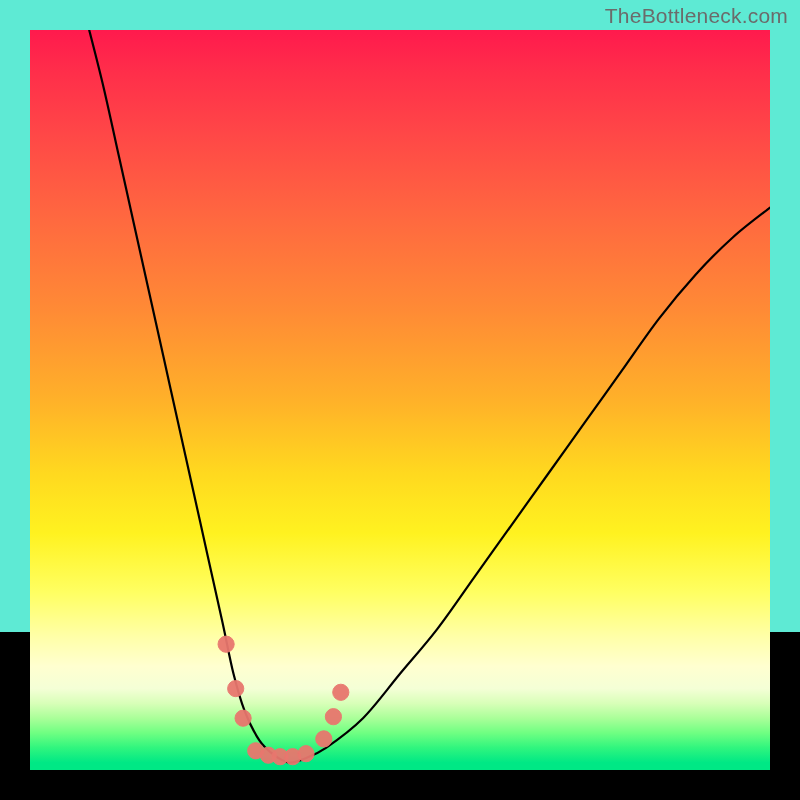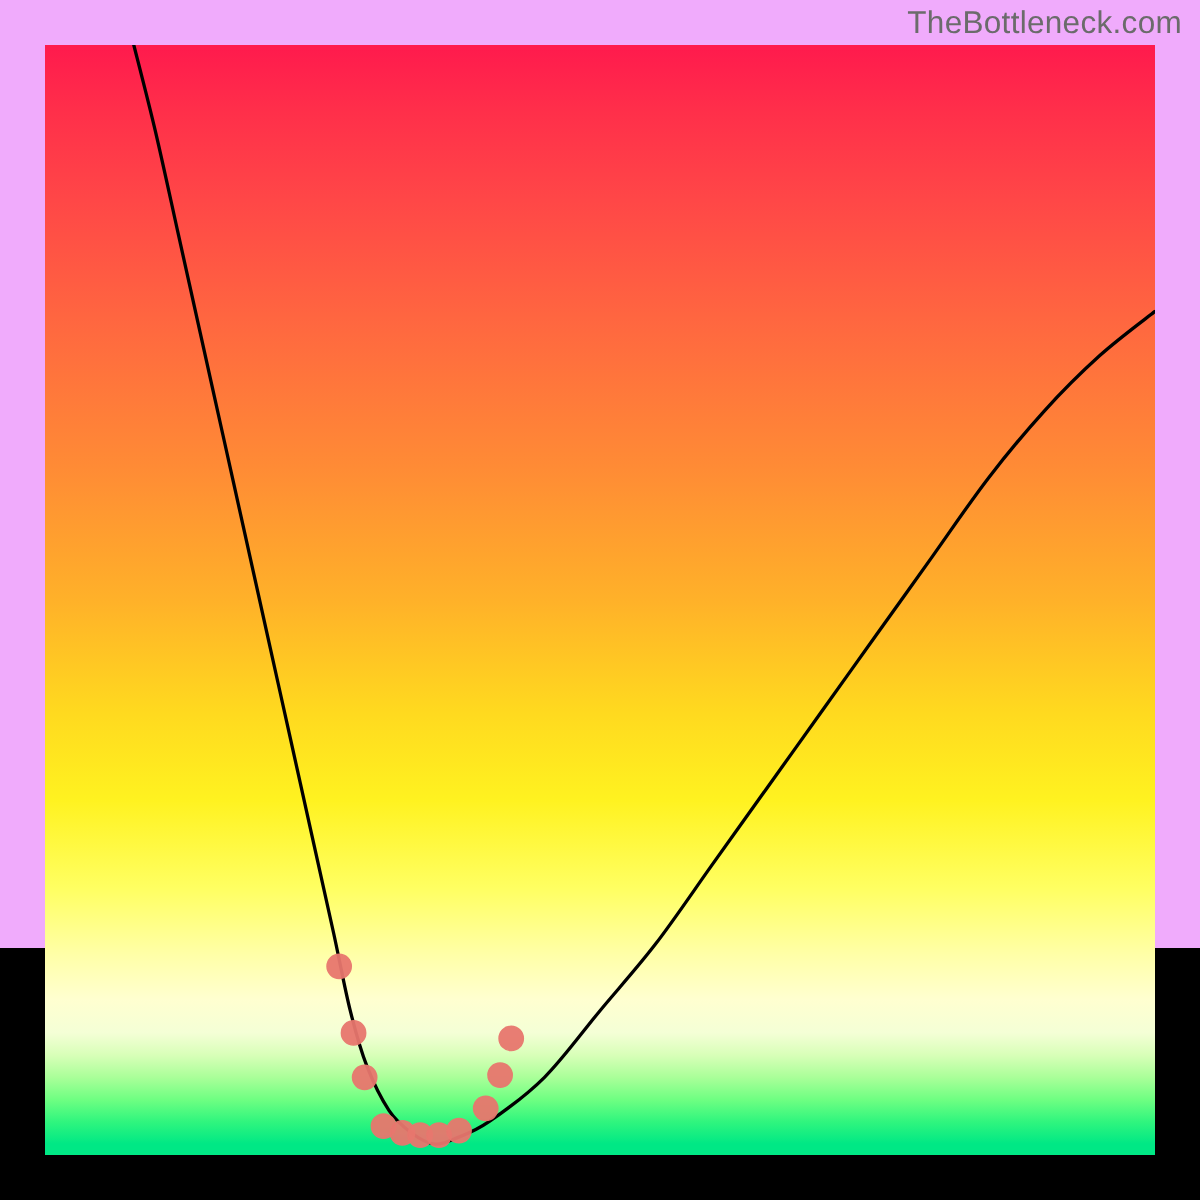--- a/index.html
+++ b/index.html
@@ -6,21 +6,21 @@
     margin: 0;
     padding: 0;
     width: 800px;
     height: 800px;
     overflow: hidden;
     background: #000;
   }
   .outer {
     width: 800px;
     height: 632px;
-    background: #f0abfc;
+    background: #5eead4;
     position: relative;
   }
   .plot-area {
     position: absolute;
     left: 30px;
     top: 30px;
     width: 740px;
     height: 740px;
     overflow: hidden;
   }

